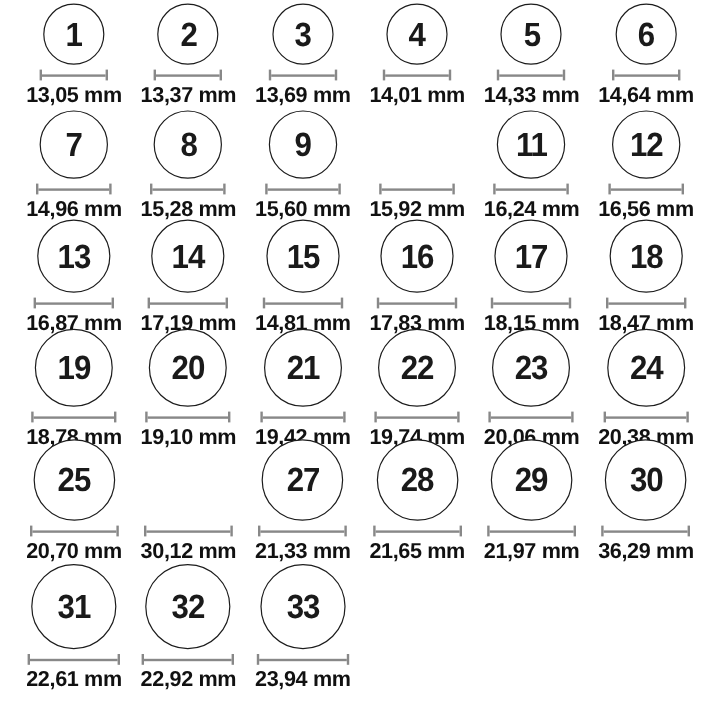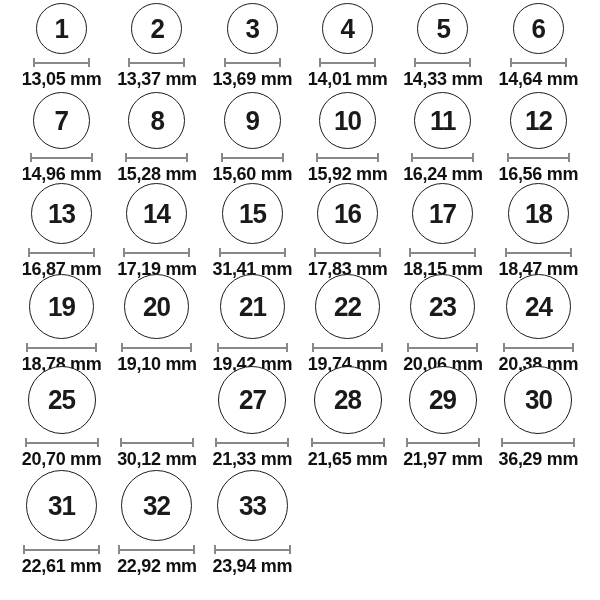--- a/index.html
+++ b/index.html
@@ -166,23 +166,20 @@
         <div class="cell">
     <div class="circle" style="width: 57px; height: 57px;">
       <span class="num">9</span>
     </div>
     <div class="measure" style="width: 63px;">
       <div class="mline"></div>
     </div>
     <div class="label">15,60 mm</div>
   </div>
         <div class="cell">
-    <div class="circle" style="width: 57px; height: 57px;">
-      <span class="num">10</span>
-    </div>
     <div class="measure" style="width: 63px;">
       <div class="mline"></div>
     </div>
     <div class="label">15,92 mm</div>
   </div>
         <div class="cell">
     <div class="circle" style="width: 57px; height: 57px;">
       <span class="num">11</span>
     </div>
     <div class="measure" style="width: 63px;">
@@ -219,21 +216,21 @@
     </div>
     <div class="label">17,19 mm</div>
   </div>
         <div class="cell">
     <div class="circle" style="width: 61px; height: 61px;">
       <span class="num">15</span>
     </div>
     <div class="measure" style="width: 67px;">
       <div class="mline"></div>
     </div>
-    <div class="label">31,41 mm</div>
+    <div class="label">14,81 mm</div>
   </div>
         <div class="cell">
     <div class="circle" style="width: 61px; height: 61px;">
       <span class="num">16</span>
     </div>
     <div class="measure" style="width: 67px;">
       <div class="mline"></div>
     </div>
     <div class="label">17,83 mm</div>
   </div>

